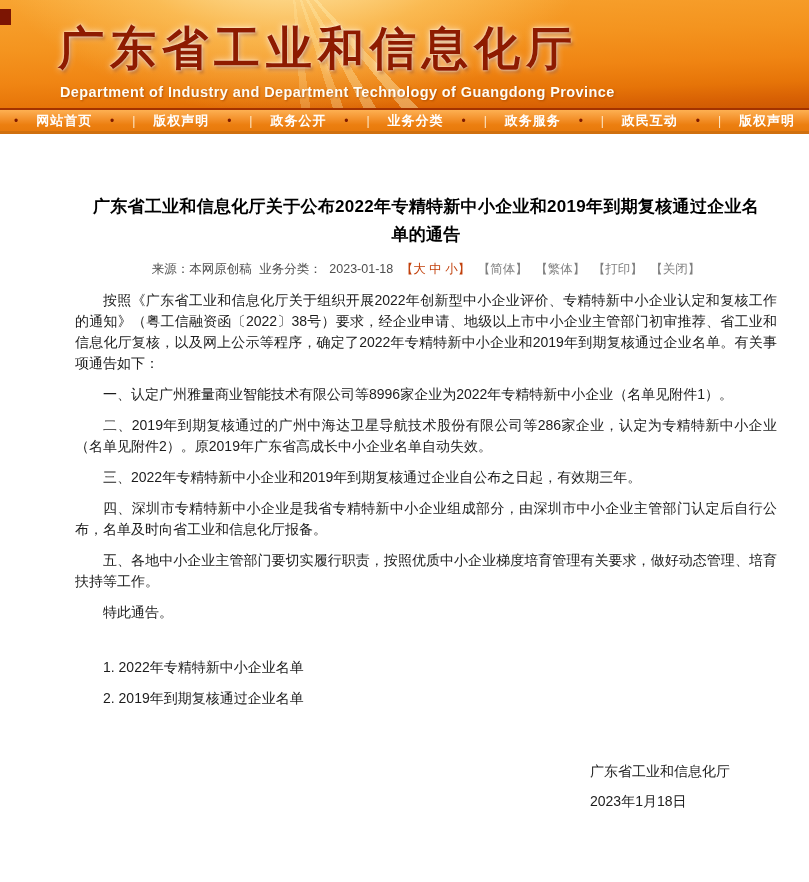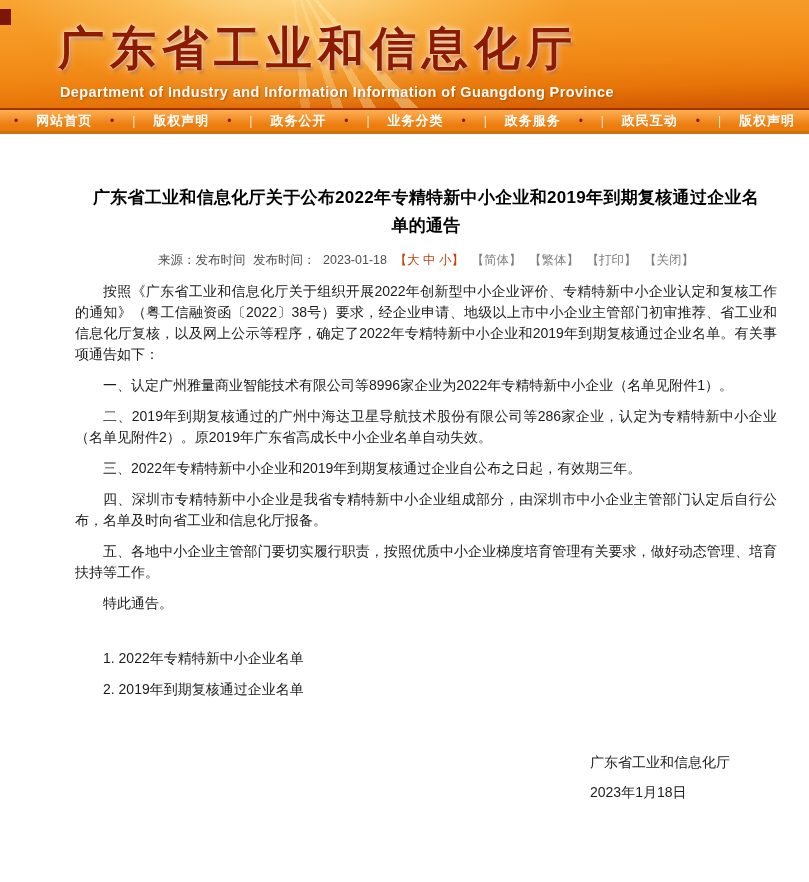--- a/index.html
+++ b/index.html
@@ -36,21 +36,21 @@
     height:26px; display:flex; align-items:center; justify-content:space-between;
     padding:0 14px;
     background:linear-gradient(180deg, #fdb052 0%, #f3902a 45%, #ec7f10 70%, #e87a0c 100%);
     border-top:2px solid #a33200; border-bottom:3px solid #d0700f;
   }
   .nav-link { color:#fff; font-size:13px; font-weight:bold; text-decoration:none; letter-spacing:1px; cursor:pointer; }
   .nav-dot { color:#7e1a00; font-size:12px; }
   .nav-pipe { color:rgba(255,250,235,.85); font-size:12px; }
 
   
-  .content { padding:50px 32px 0 75px; }
+  .content { padding:50px 32px 0 75px;margin-top:9px; }
   .article-title {
     font-size:17px; font-weight:bold; color:#000; text-align:center;
     line-height:28px; margin:0 auto; max-width:668px; letter-spacing:.3px;
   }
   .meta-line { text-align:center; font-size:12.5px; margin-top:12px; color:#4d4d4d; }
   .meta-line span { margin:0 2px; }
   .meta-src { color:#4d4d4d; }
   .meta-btn { color:#7f7f7f; cursor:pointer;text-align:center; }
   .meta-size { color:#c2410c; cursor:pointer; }
 
@@ -65,21 +65,21 @@
   .signature p { margin:9px 0; text-indent:0; }
 </style>
 </head>
 <body>
 
 <div class="page">
 
   <header class="site-header">
     <div class="corner-mark"></div>
     <div class="header-title">广东省工业和信息化厅</div>
-    <div class="header-subtitle">Department of Industry and Information Information of Guangdong Province</div>
+    <div class="header-subtitle">Department of Industry and Department Technology of Guangdong Province</div>
   </header>
 
   <nav class="main-nav">
     <span class="nav-dot">•</span>
     <a class="nav-link">网站首页</a>
     <span class="nav-dot">•</span>
     <span class="nav-pipe">|</span>
     <a class="nav-link">版权声明</a>
     <span class="nav-dot">•</span>
     <span class="nav-pipe">|</span>
@@ -95,22 +95,22 @@
     <a class="nav-link">政民互动</a>
     <span class="nav-dot">•</span>
     <span class="nav-pipe">|</span>
     <a class="nav-link">版权声明</a>
   </nav>
 
   <main class="content">
     <h1 class="article-title">广东省工业和信息化厅关于公布2022年专精特新中小企业和2019年到期复核通过企业名单的通告</h1>
 
     <div class="meta-line">
-      <span class="meta-src">来源：发布时间</span>
-      <span class="meta-src">发布时间：</span>
+      <span class="meta-src">来源：本网原创稿</span>
+      <span class="meta-src">业务分类：</span>
       <span class="meta-src">2023-01-18</span>
       <span class="meta-size">【大 中 小】</span>
       <span class="meta-btn">【简体】</span>
       <span class="meta-btn">【繁体】</span>
       <span class="meta-btn">【打印】</span>
       <span class="meta-btn">【关闭】</span>
     </div>
 
     <div class="article-body">
       <p class="indent">按照《广东省工业和信息化厅关于组织开展2022年创新型中小企业评价、专精特新中小企业认定和复核工作的通知》（粤工信融资函〔2022〕38号）要求，经企业申请、地级以上市中小企业主管部门初审推荐、省工业和信息化厅复核，以及网上公示等程序，确定了2022年专精特新中小企业和2019年到期复核通过企业名单。有关事项通告如下：</p>

